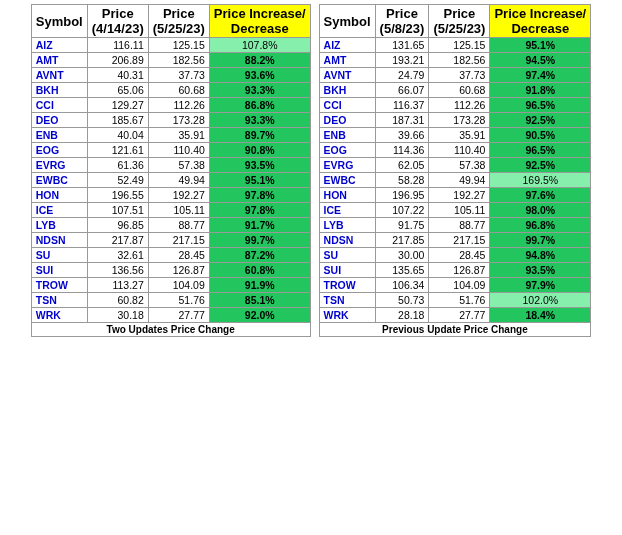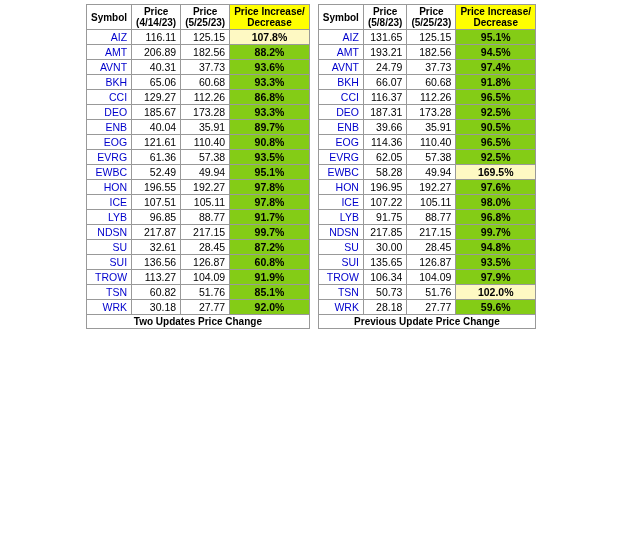--- a/index.html
+++ b/index.html
@@ -22,37 +22,37 @@
     }
     th, td {
       border: 1px solid #999;
       padding: 1px 4px;
       text-align: center;
       white-space: nowrap;
     }
     th {
       background: #fff;
       font-weight: bold;
-      font-size: 10px;
+      font-size: 13px;
     }
     .symbol-cell {
-      font-weight: normal;
+      font-weight: bold;
       color: #0000cc;
-      text-align: right;
+      text-align: left;
     }
     .price-cell {
       text-align: right;
     }
     .pct-green {
-      background-color: #fef9c3;
+      background-color: #86efac;
       color: #000;
-      font-weight: bold;
+      font-weight: normal;
     }
     .pct-red {
-      background-color: #84cc16;
+      background-color: #22c55e;
       color: #000;
       font-weight: bold;
     }
     .caption-row td {
       border: 1px solid #999;
       font-weight: bold;
       font-size: 10px;
       text-align: center;
       background: #fff;
     }
@@ -313,21 +313,21 @@
           <tr>
             <td class="symbol-cell">TSN</td>
             <td class="price-cell">50.73</td>
             <td class="price-cell">51.76</td>
             <td class="pct-green">102.0%</td>
           </tr>
           <tr>
             <td class="symbol-cell">WRK</td>
             <td class="price-cell">28.18</td>
             <td class="price-cell">27.77</td>
-            <td class="pct-red">59.6%</td>
+            <td class="pct-red">18.4%</td>
           </tr>
         </tbody>
         <tfoot>
           <tr class="caption-row">
             <td colspan="4">Previous Update Price Change</td>
           </tr>
         </tfoot>
       </table>
     </div>
   </div>

